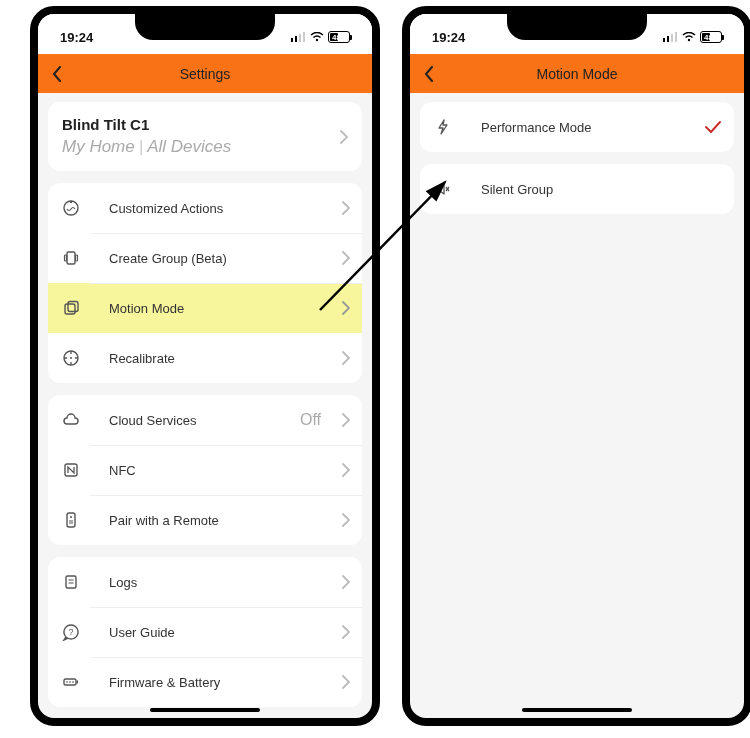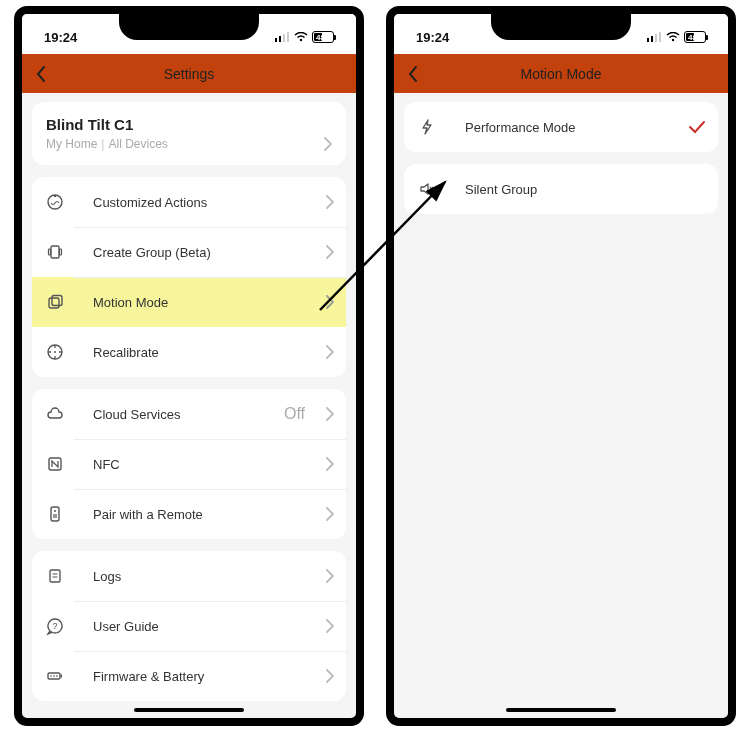--- a/index.html
+++ b/index.html
@@ -8,23 +8,24 @@
     font-family: -apple-system, BlinkMacSystemFont, "Segoe UI", Arial, sans-serif;
     width: 750px;
     height: 738px;
     position: relative;
   }
   .phone {
     position: absolute;
     width: 350px;
     height: 720px;
     border: 8px solid #000;
-    border-radius: 13px;
+    border-radius: 24px;
     background: #f5f5f5;
     overflow: hidden;
+    margin-left: 16px;
   }
   .phone.left { left: 14px; top: 6px; }
   .phone.right { left: 386px; top: 6px; }
 
   .notch {
     position: absolute;
     top: 0;
     left: 50%;
     transform: translateX(-50%);
     width: 140px;
@@ -39,21 +40,21 @@
     display: flex;
     justify-content: space-between;
     align-items: center;
     padding: 6px 22px 0 22px;
     font-size: 13px;
     font-weight: 600;
     color: #111;
   }
   .status-icons { display: flex; align-items: center; gap: 4px; }
   .navbar {
-    background: #c2410c;
+    background: #f97316;
     height: 40px;
     display: flex;
     align-items: center;
     justify-content: center;
     position: relative;
     border-bottom: 1px solid #f5f5f5;
   }
   .navbar .back {
     position: absolute;
     left: 14px;
@@ -65,23 +66,23 @@
   .navbar .title { font-size: 14px; font-weight: 500; color: #222; }
 
   .content { padding: 8px 10px; overflow: hidden; }
 
   .card {
     background: #fff;
     border-radius: 12px;
     margin-bottom: 12px;
     overflow: hidden;
   }
-  .device-card { padding: 14px 14px 14px 14px; display:flex; align-items:flex-end; justify-content:space-between;}
+  .device-card { padding: 14px 14px 14px 14px; display:flex; align-items:center; justify-content:space-between;}
   .device-name { font-size: 15px; font-weight: 600; color: #222; }
-  .device-sub  { font-size: 12px; color: #aaa; margin-top: 4px; }
+  .device-sub  { font-size: 17px; color: #aaa; margin-top: 4px; font-style: italic; }
   .device-sub .sep { color: #ccc; margin: 0 4px; }
 
   .row {
     display: flex;
     align-items: center;
     padding: 14px 12px;
     position: relative;
     gap: 15px;
   }
   .row + .row::before {

